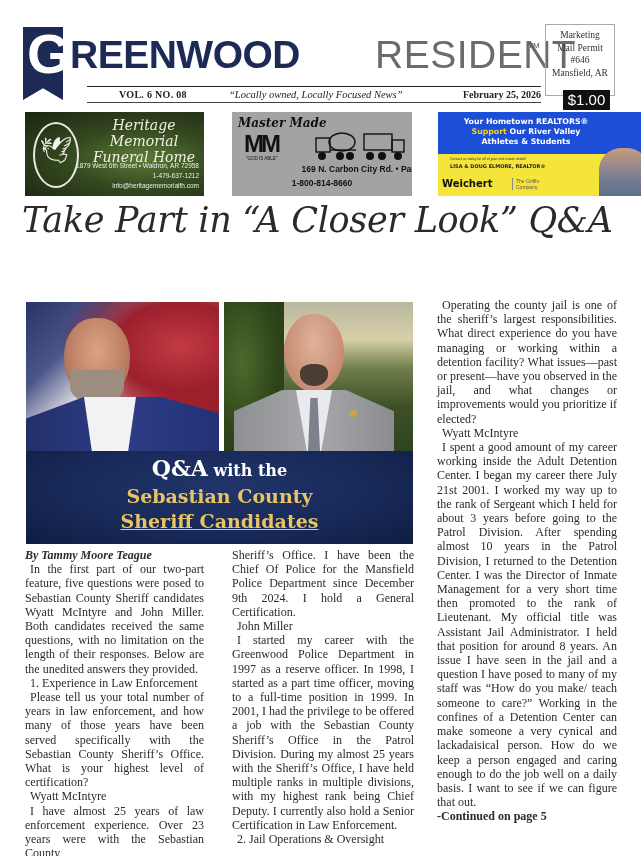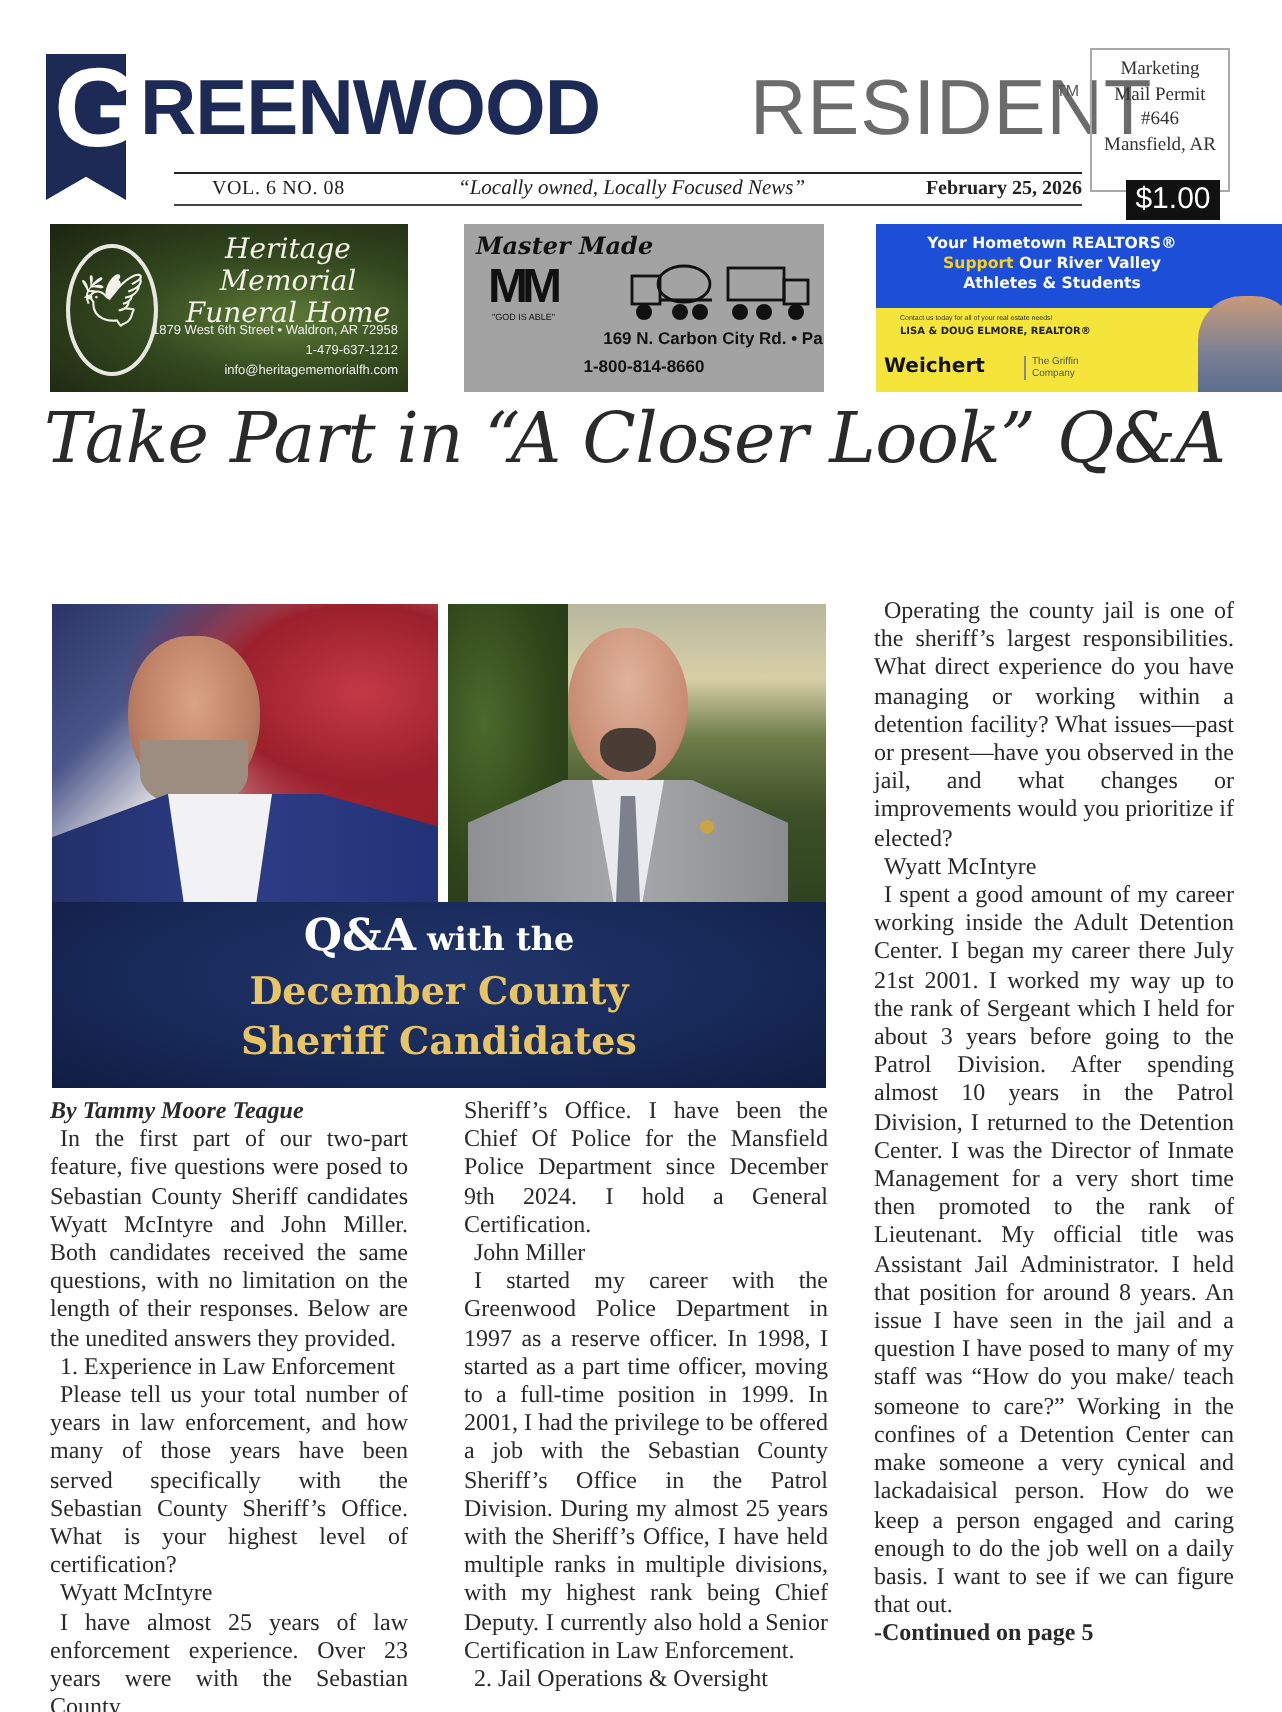--- a/index.html
+++ b/index.html
@@ -32,21 +32,21 @@
   .permit {
     position: absolute; left: 545px; top: 24px; width: 70px; height: 72px;
     border: 1px solid #aaa; text-align: center; font-size: 9.5px; line-height: 12.5px;
     padding-top: 4px; color: #333;
   }
   .issue-bar {
     position: absolute; left: 87px; top: 86px; width: 454px; height: 17px;
     border-top: 1.5px solid #222; border-bottom: 1px solid #444;
     font-size: 10px; line-height: 15px;
   }
-  .issue-vol { position: absolute; left: 19px; top: 0; font-weight: normal; letter-spacing: 0.3px; }
+  .issue-vol { position: absolute; left: 32px; top: 0; font-weight: bold; letter-spacing: 0.3px; }
   .issue-motto { position: absolute; left: 142px; top: 0; font-style: italic; font-size: 10.5px; }
   .issue-date { position: absolute; right: 0; top: 0; font-weight: bold; }
   .price {
     position: absolute; left: 563px; top: 90px; width: 47px; height: 20px;
     background: #111; color: #fff; font-family: "Liberation Sans", sans-serif;
     font-size: 15px; line-height: 20px; text-align: center;
   }
 
   
   .ad { position: absolute; top: 112px; height: 84px; overflow: hidden; }
@@ -189,21 +189,21 @@
   .photo-divider { position: absolute; left: 193px; top: 0; width: 5px; height: 149px; background: #ffffff; }
   .photo-banner {
     position: absolute; left: 0; top: 149px; width: 387px; height: 93px;
     background: radial-gradient(ellipse at 50% 40%, #22356b 0%, #182a59 55%, #101d42 100%);
     text-align: center; font-family: "DejaVu Serif", serif; font-weight: bold;
   }
   .photo-banner .b1 { position: absolute; left: 0; top: 3px; width: 387px; color: #ffffff; font-size: 22px; line-height: 28px; }
   .photo-banner .b1 .small { font-size: 16px; }
   .photo-banner .b2, .photo-banner .b3 { position: absolute; left: 0; width: 387px; color: #e8c463; font-size: 19px; line-height: 24px; }
   .photo-banner .b2 { top: 33px; }
-  .photo-banner .b3 { top: 58px; }
+  .photo-banner .b3 { top: 58px; text-decoration: underline; }
 
   
   .col { position: absolute; font-size: 12px; line-height: 14.2px; text-align: justify; color: #2a2a2a; }
   .col p { margin: 0; }
   .col-1 { left: 25px; top: 548px; width: 179px; }
   .col-2 { left: 232px; top: 548px; width: 182px; }
   .col-3 { left: 437px; top: 298px; width: 180px; }
   .byline { font-weight: bold; font-style: italic; }
   .indent { text-indent: 5px; }
   .speaker { text-indent: 5px; text-align: left; }
@@ -306,21 +306,21 @@
     <div class="trees"></div>
     <div class="face"></div>
     <div class="goatee"></div>
     <div class="suit"></div>
     <div class="shirt"></div>
     <div class="tie"></div>
     <div class="badge"></div>
   </div>
   <div class="photo-banner">
     <div class="b1"><span>Q&amp;A</span><span class="small"> with the</span></div>
-    <div class="b2">December County</div>
+    <div class="b2">Sebastian County</div>
     <div class="b3">Sheriff Candidates</div>
   </div>
 </div>
 
 <div class="col col-1">
   <p class="byline">By Tammy Moore Teague</p>
   <p class="indent">In the first part of our two-part feature, five questions were posed to Sebastian County Sheriff candidates Wyatt McIntyre and John Miller. Both candidates received the same questions, with no limitation on the length of their responses. Below are the unedited answers they provided.</p>
   <p class="section">1. Experience in Law Enforcement</p>
   <p class="indent">Please tell us your total number of years in law enforcement, and how many of those years have been served specifically with the Sebastian County Sheriff’s Office. What is your highest level of certification?</p>
   <p class="speaker">Wyatt McIntyre</p>

